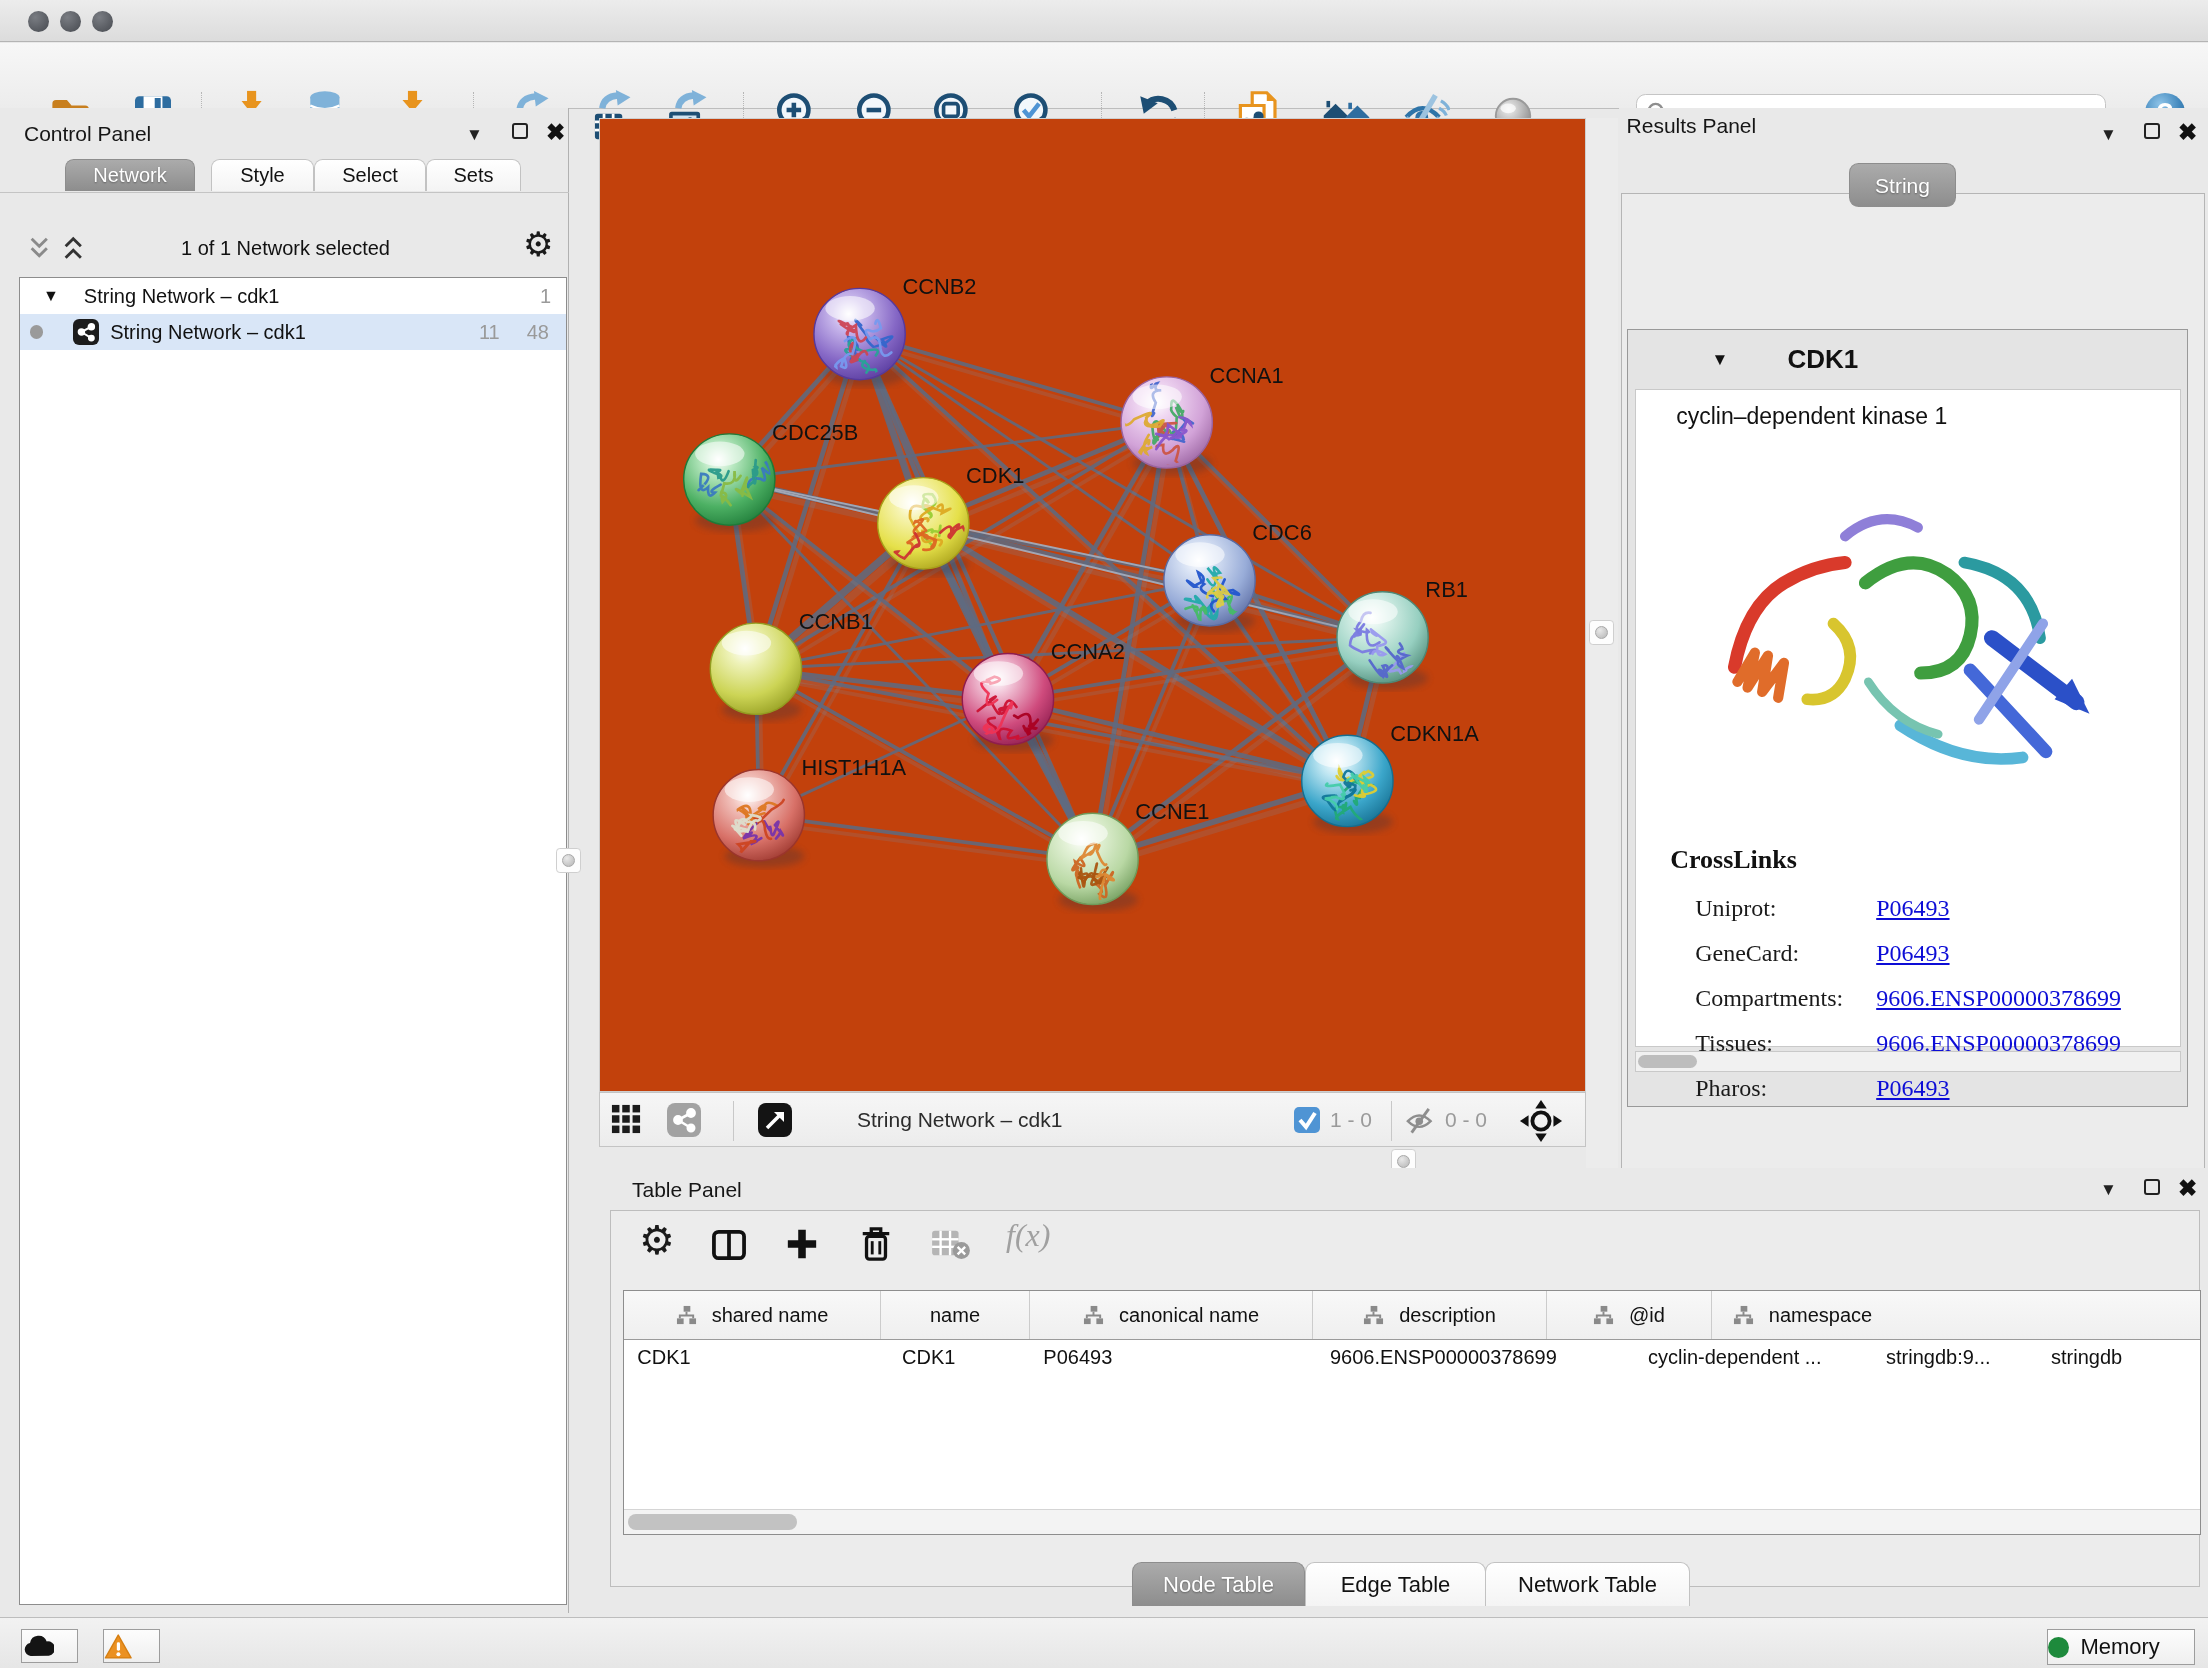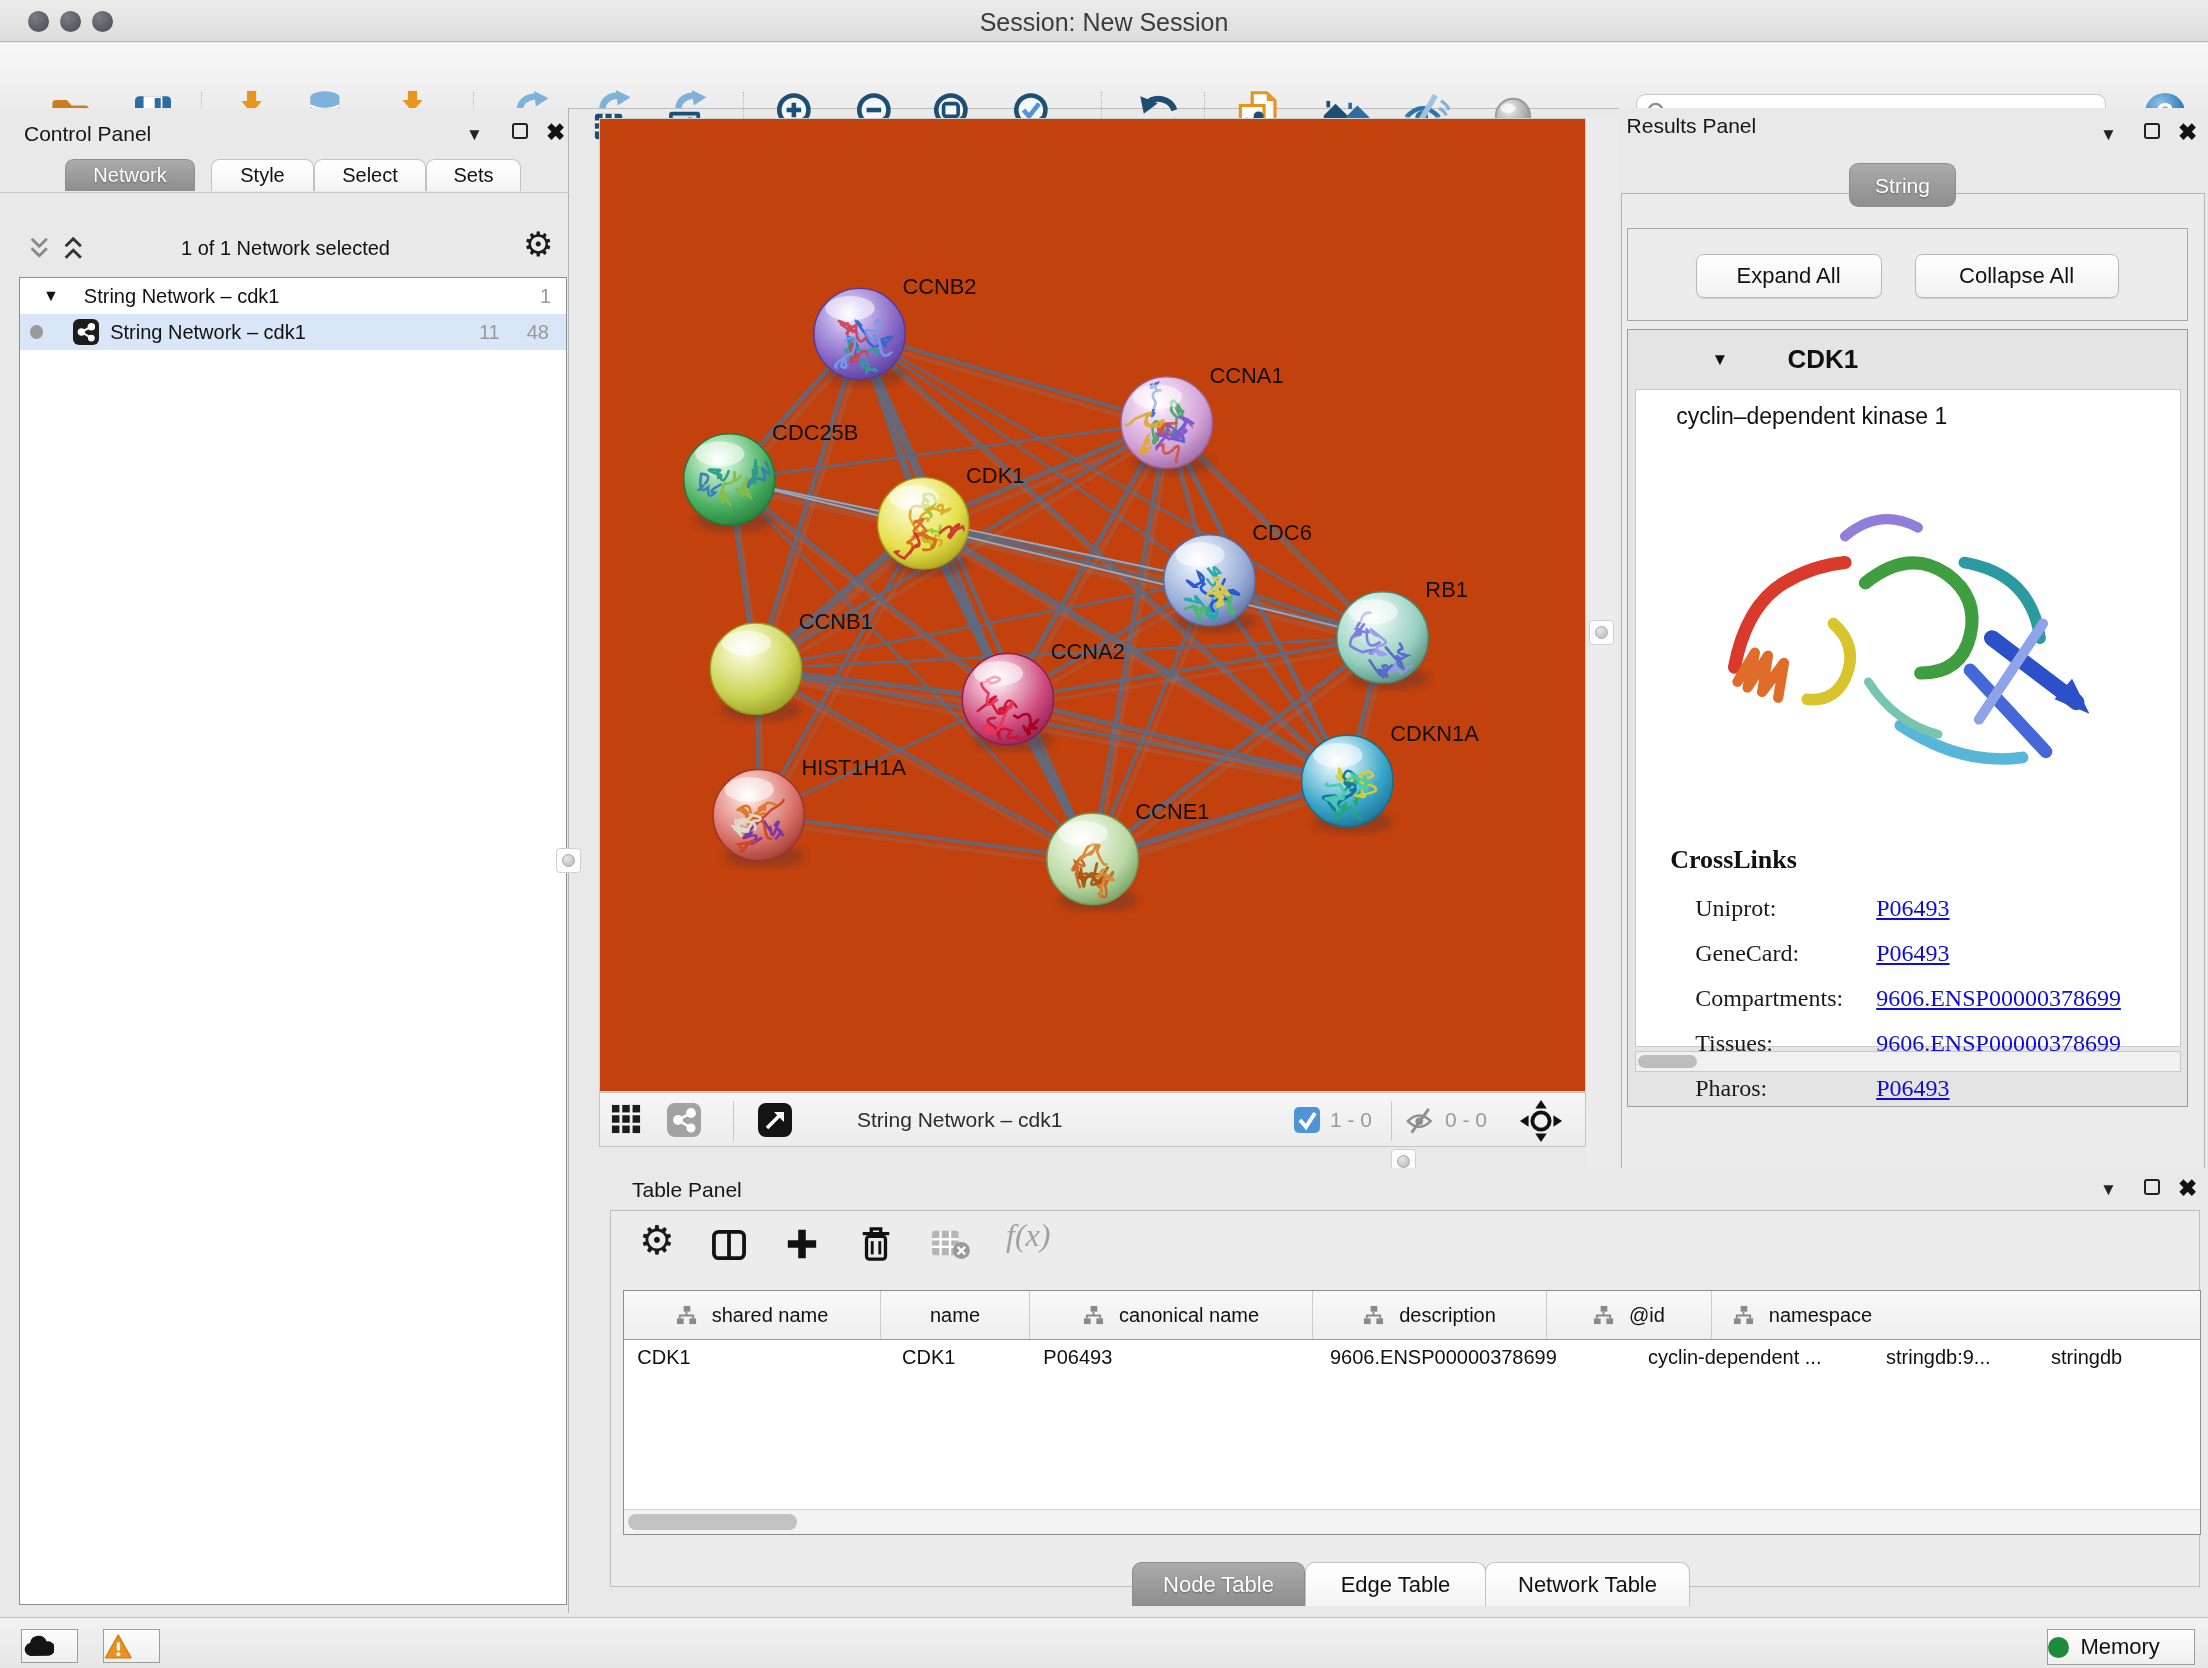--- a/index.html
+++ b/index.html
@@ -31,21 +31,20 @@
   .dotbtn i{display:block;width:13.3px;height:13.3px;border-radius:50%;background:radial-gradient(circle at 35% 30%,#e8e8e8,#b5b5b5);border:1px solid #a8a8a8}
   input.search{width:470px;height:36px;border:1.4px solid #c5c5c5;border-radius:9.5px;background:#fff;padding-left:38px;font-size:20px;outline:none}
 </style>
 </head>
 <body>
 
 <div class="abs titlebar">
   <span class="abs tl-dot" style="left:27.6px"></span>
   <span class="abs tl-dot" style="left:60px"></span>
   <span class="abs tl-dot" style="left:92px"></span>
-  <div class="abs win-title">Session: New Session</div>
 </div>
 
 <div class="abs toolbar">
   <span class="abs tbi" style="left:45px">
     <svg width="51" height="51" viewBox="0 0 56 56">
         <path d="M7 45 V15 q0-4 4-4 h12 l5 6 h15 q4 0 4 4 v5" fill="#c87f1e"></path>
         <path d="M4 46 L14 26 h40 L45 46 z" fill="#f3b04a" stroke="#c87f1e" stroke-width="2"></path>
       </svg>
   </span>
   <span class="abs tbi" style="left:126px">
@@ -707,24 +706,20 @@
 
 <div class="abs" style="left:1619px;top:108px;width:590px;height:1063px;background:#e9e9e9">
   <div class="abs panel-title" style="left:7.6px;top:6px">Results Panel</div>
   <span class="abs" style="left:481px;top:17px;font-size:17px;color:#222">▼</span>
   <span class="abs wc-box" style="left:525px;top:15px"></span>
   <span class="abs" style="left:559px;top:11.4px;font-size:23px;font-weight:bold">✖</span>
 
   <div class="abs" style="left:1.9px;top:85px;width:584px;height:1063px;background:#ececec;border:1px solid #b5b5b5"></div>
   <div class="abs tab sel" style="left:230px;top:55px;width:107px;height:44px;border-radius:9.5px;font-size:21px;z-index:3">String</div>
 
-  <div class="abs" style="left:7.6px;top:120px;width:561px;height:93px;border:1px solid #a8a8a8;background:#ececec">
-    <div class="abs btn" style="left:68px;top:25px;width:186px;height:44px">Expand All</div>
-    <div class="abs btn" style="left:287px;top:25px;width:204px;height:44px">Collapse All</div>
-  </div>
 
   <div class="abs" style="left:7.6px;top:221px;width:561px;height:778px;border:1px solid #999;background:#e4e4e4">
     <div class="abs" style="left:0;top:0;width:100%;height:59px;display:flex;align-items:center">
       <span style="margin-left:84px;font-size:17px">▼</span>
       <span style="margin-left:59px;font-size:26px;font-weight:bold">CDK1</span>
     </div>
     <div class="abs" style="left:7.6px;top:59px;width:546px;height:658px;background:#fff;border:1px solid #c9c9c9">
       <div class="abs" style="left:40px;top:13.3px;font-size:23px">cyclin–dependent kinase 1</div>
 
       <svg class="abs" style="left:57px;top:59px" width="438" height="371" viewBox="0 0 300 255">

